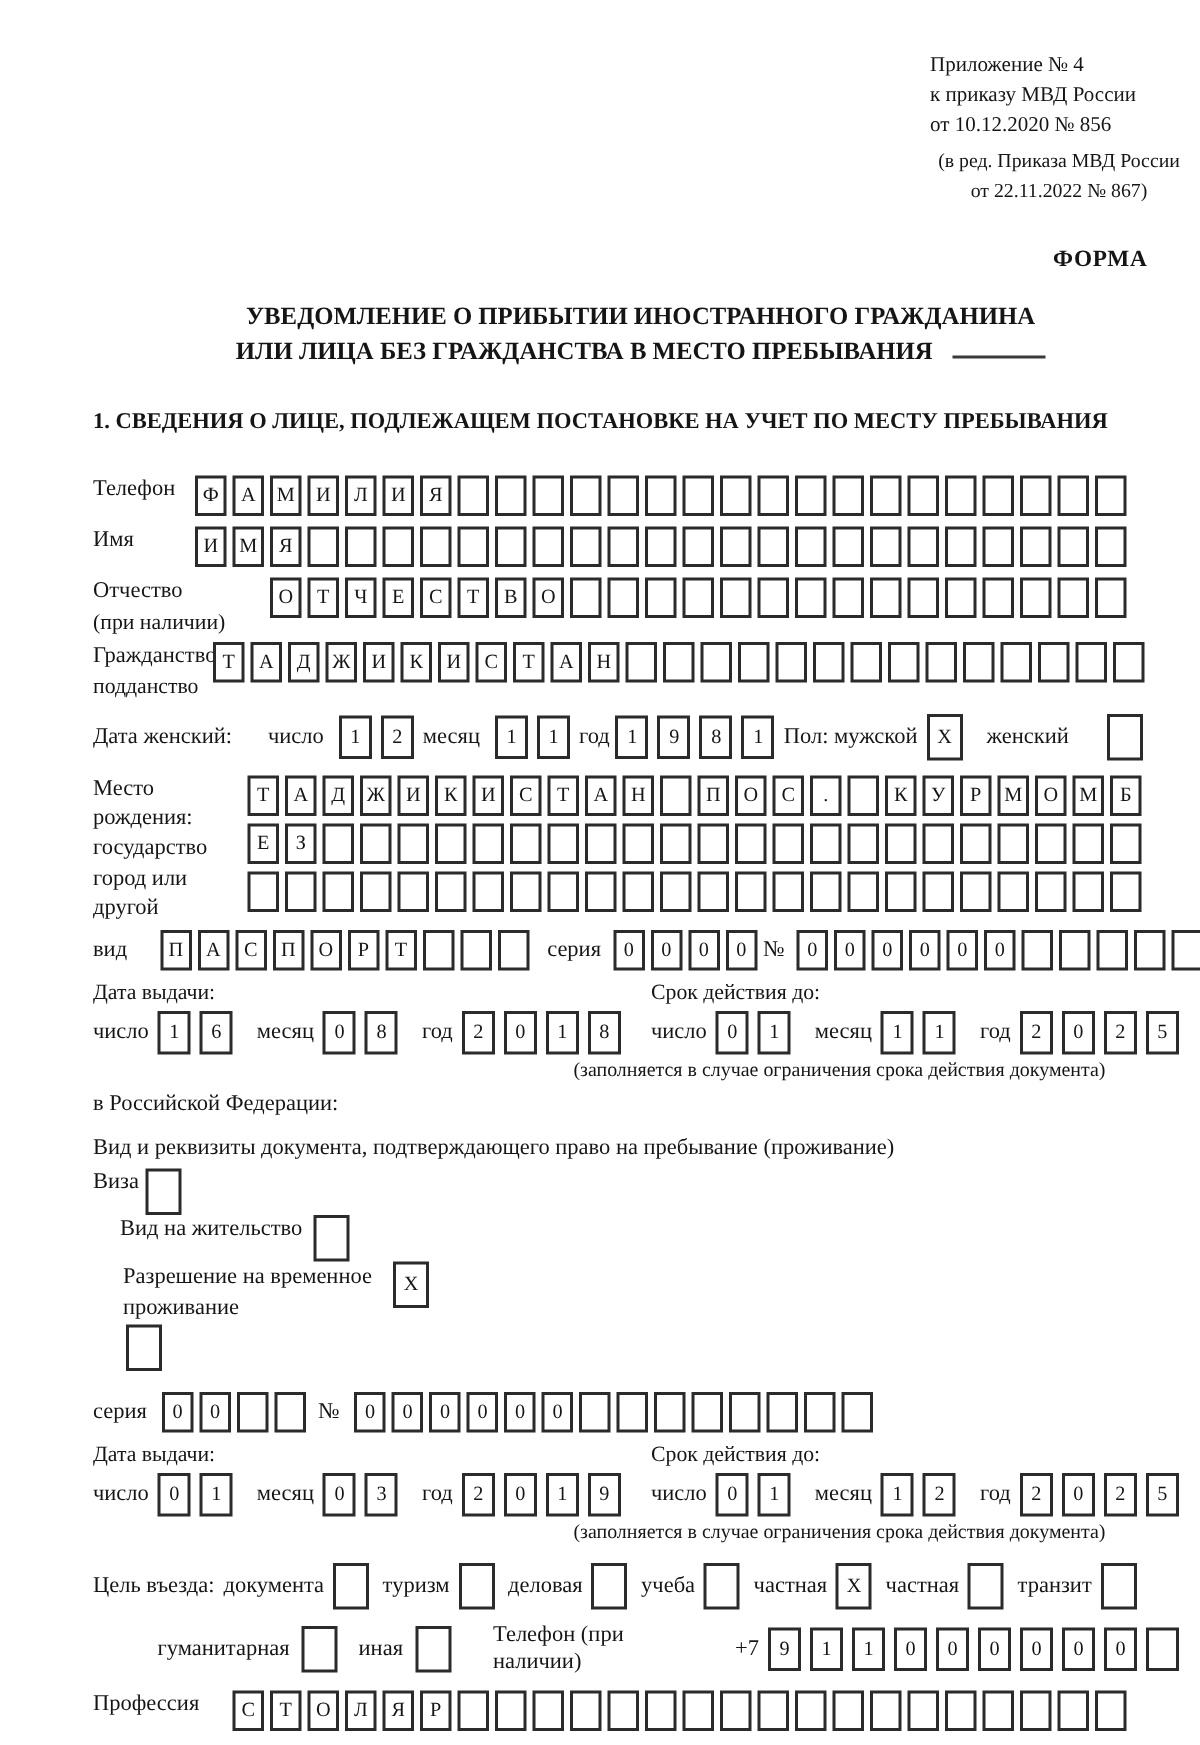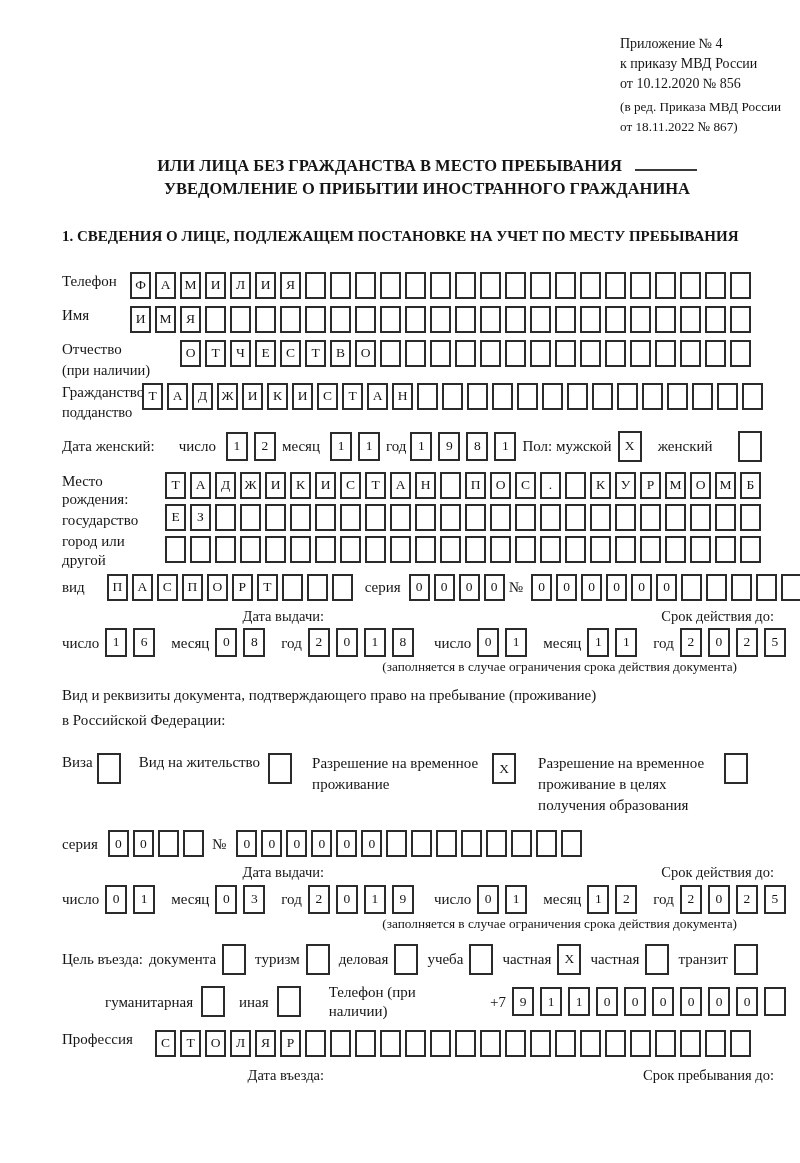--- a/index.html
+++ b/index.html
@@ -6,21 +6,21 @@
   body{
     width:800px;height:1163px;overflow:hidden;
     color:#151515;
     font-family:"Liberation Serif","DejaVu Serif",serif;
     font-size:15px;line-height:1.25;
   }
   .page{padding:34px 8px 0 62px;position:relative;}
 
   
   .appendix{margin-left:558px;font-size:14px;line-height:20px;white-space:nowrap;}
-  .appendix .edit{font-size:13.2px;}
+  .appendix .edit{font-size:13.2px;text-align:center;}
   .appendix .edit.first{margin-top:3px;}
   .forma{text-align:right;padding-right:27px;font-weight:bold;font-size:15.5px;margin-top:26px;letter-spacing:.5px;}
 
   
   .title{text-align:center;font-weight:bold;font-size:16.5px;line-height:23px;margin-top:17px;}
   .blank-line{display:inline-block;width:62px;border-bottom:2px solid #3a3a3a;margin-left:13px;}
   .section-heading{font-weight:bold;font-size:15px;margin-top:27px;white-space:nowrap;}
 
   
   .cells{display:inline-flex;flex:none;}
@@ -52,31 +52,31 @@
   .block-row{display:flex;align-items:flex-start;margin-top:10px;}
   .stack .cells{display:flex;margin-bottom:5px;}
 
   .center-bold{text-align:center;font-weight:bold;font-size:14.5px;margin-top:9px;}
 
   
   .dates{display:flex;margin-top:6px;}
   .date-col{flex:none;}
   .date-col.left{width:372px;}
   .date-col.right{width:340px;}
-  .date-head{text-align:right;font-size:14.5px;}
+  .date-head{text-align:left;font-size:14.5px;}
   .date-head.left-h{padding-right:110px;}
   .date-line{display:flex;align-items:center;margin-top:3px;}
   .date-line .t{flex:none;margin-right:6px;}
   .date-line .cells{margin-right:10px;}
   .note{ text-align:right;font-size:13.3px;padding-right:55px;margin-top:2px;}
 
   .plain{margin-top:10px;}
 
   
-  .opts{display:flex;align-items:flex-start;margin-top:24px;}
+  .opts{display:flex;align-items:flex-start;margin-top:4px;flex-direction:column;}
   .opt{display:flex;align-items:flex-start;}
   .opt .opt-label{margin-right:8px;}
   .opt .center{text-align:left;line-height:21px;}
   .opt3-label{width:172px;}
   .opt4-label{width:178px;}
 
   .purpose{display:flex;align-items:center;margin-top:12px;}
   .purpose .it{display:flex;align-items:center;margin-right:9px;}
   .purpose .it .t{margin-right:6px;}
   .purpose2{display:flex;align-items:center;margin-top:8px;margin-left:43px;}
@@ -88,27 +88,28 @@
 </head>
 <body>
 
 <div class="page">
 
   <div class="appendix">
     <div>Приложение № 4</div>
     <div>к приказу МВД России</div>
     <div>от 10.12.2020 № 856</div>
     <div class="edit first">(в ред. Приказа МВД России</div>
-    <div class="edit">от 18.11.2022 № 867)</div>
-  </div>
-
+    <div class="edit">от 22.11.2022 № 867)</div>
+  </div>
+
+  <div class="forma">ФОРМА</div>
 
   <div class="title">
+    <div>УВЕДОМЛЕНИЕ О ПРИБЫТИИ ИНОСТРАННОГО ГРАЖДАНИНА</div>
     <div><span>ИЛИ ЛИЦА БЕЗ ГРАЖДАНСТВА В МЕСТО ПРЕБЫВАНИЯ</span><span class="blank-line"></span></div>
-    <div>УВЕДОМЛЕНИЕ О ПРИБЫТИИ ИНОСТРАННОГО ГРАЖДАНИНА</div>
   </div>
 
   <div class="section-heading">1. СВЕДЕНИЯ О ЛИЦЕ, ПОДЛЕЖАЩЕМ ПОСТАНОВКЕ НА УЧЕТ ПО МЕСТУ ПРЕБЫВАНИЯ</div>
 
   <div class="row" style="margin-top:26px;">
     <div class="lbl w68">Телефон</div>
     <div class="cells">
         <span class="cell">Ф</span>
         <span class="cell">А</span>
         <span class="cell">М</span>
@@ -441,22 +442,22 @@
             <span class="cell">2</span>
             <span class="cell">0</span>
             <span class="cell">2</span>
             <span class="cell">5</span>
           </span>
       </div>
     </div>
   </div>
   <div class="note">(заполняется в случае ограничения срока действия документа)</div>
 
+  <div class="plain" style="margin-top:6px;">в Российской Федерации:</div>
   <div class="plain">Вид и реквизиты документа, подтверждающего право на пребывание (проживание)</div>
-  <div class="plain" style="margin-top:6px;">в Российской Федерации:</div>
 
   <div class="opts">
     <div class="opt">
       <div class="opt-label" style="margin-right:4px;">Виза</div>
       <span class="cells cb">
           <span class="cell"></span>
         </span>
     </div>
     <div class="opt" style="margin-left:18px;">
       <div class="opt-label">Вид на жительство</div>
@@ -464,21 +465,20 @@
           <span class="cell"></span>
         </span>
     </div>
     <div class="opt" style="margin-left:20px;">
       <div class="opt-label center opt3-label">Разрешение на временное проживание</div>
       <span class="cells cb">
           <span class="cell">X</span>
         </span>
     </div>
     <div class="opt" style="margin-left:22px;">
-      <div class="opt-label center opt4-label">Разрешение на временное проживание в целях получения образования</div>
       <span class="cells cb">
           <span class="cell"></span>
         </span>
     </div>
   </div>
 
   <div class="inline-row" style="margin-top:14px;">
     <span>серия</span>
     <span class="gap"></span>
     <span class="cells">

